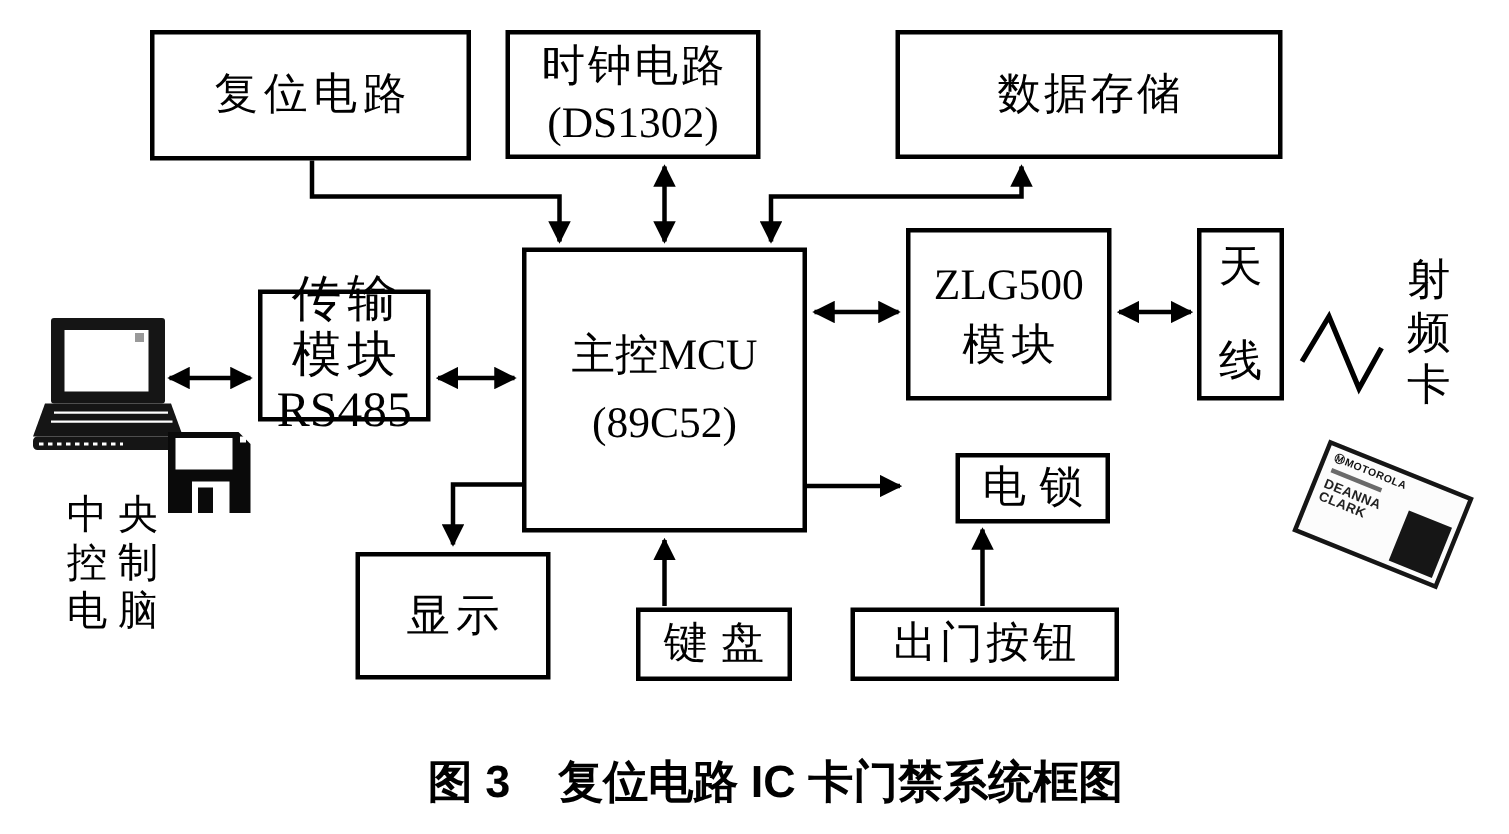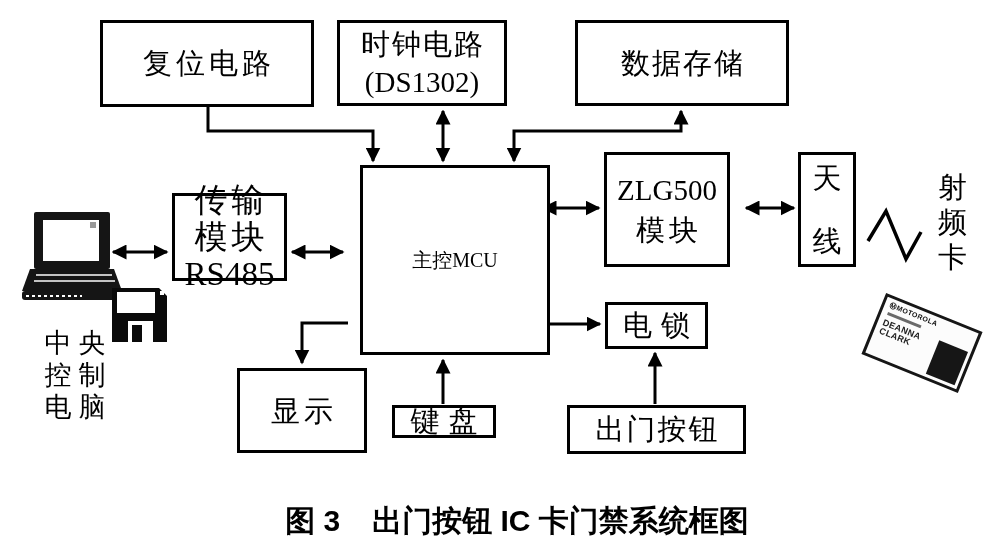--- a/index.html
+++ b/index.html
@@ -7,21 +7,21 @@
     position:relative;width:1006px;height:556px;background:#fff;overflow:hidden;
     font-family:"Liberation Serif","DejaVu Serif",serif;color:#000;
   }
   .box{
     position:absolute;box-sizing:border-box;border:3px solid #000;background:#fff;
     display:flex;flex-direction:column;align-items:center;justify-content:center;
     text-align:center;font-size:29px;line-height:37px;white-space:nowrap;
   }
   .ls2{letter-spacing:2px;text-indent:2px;}
   .ls4{letter-spacing:4px;text-indent:4px;}
-  .ls8{letter-spacing:9px;text-indent:9px;}
+  .ls8{letter-spacing:9px;text-indent:9px;margin-left:32px;}
   #connectors{position:absolute;left:0;top:0;}
   .lbl{position:absolute;text-align:center;}
   #computer-label{left:33px;top:327px;width:84px;font-size:27px;line-height:32px;letter-spacing:7px;text-indent:7px;}
   #rfcard-label{left:938px;top:172px;display:flex;flex-direction:column;gap:5px;font-size:29px;line-height:30px;}
   #caption{position:absolute;left:0;top:501px;width:100%;text-align:center;font-weight:bold;
     font-size:30px;font-family:"Liberation Sans","DejaVu Sans",sans-serif;transform:translateX(14px);}
   #caption .gap{display:inline-block;width:32px;}
   
   #rf-card{
     position:absolute;left:870px;top:310px;width:104px;height:66px;background:#fcfcfc;
@@ -63,49 +63,50 @@
 
   <div class="box ls4" style="left:100px;top:20px;width:214px;height:87px">
     <div>复位电路</div>
   </div>
 
   <div class="box" style="left:337px;top:20px;width:170px;height:86px;line-height:38px">
     <div class="ls2">时钟电路</div>
     <div>(DS1302)</div>
   </div>
 
-  <div class="box" style="left:575px;top:20px;width:214px;height:86px;line-height:38px">
+  <div class="box" style="left:597px;top:20px;width:258px;height:86px;line-height:38px">
     <div class="ls2">数据存储</div>
   </div>
 
-  <div class="box" style="left:360px;top:165px;width:190px;height:190px;font-size:20px;line-height:45px">
+  <div class="box" style="left:348px;top:165px;width:190px;height:190px;font-size:29px;line-height:45px">
     <div>主控MCU</div>
+    <div>(89C52)</div>
   </div>
 
   <div class="box" style="left:172px;top:193px;width:115px;height:88px;font-size:33px;line-height:37px">
     <div class="ls4">传输</div>
     <div class="ls4">模块</div>
     <div>RS485</div>
   </div>
 
-  <div class="box" style="left:604px;top:152px;width:126px;height:115px;line-height:40px">
+  <div class="box" style="left:604px;top:152px;width:137px;height:115px;line-height:40px">
     <div>ZLG500</div>
     <div class="ls4">模块</div>
   </div>
 
   <div class="box antenna-box" style="left:798px;top:152px;width:58px;height:115px;line-height:30px">
     <div>天</div>
     <div>线</div>
   </div>
 
   <div class="box" style="left:237px;top:368px;width:130px;height:85px;line-height:38px">
     <div class="ls4">显示</div>
   </div>
 
-  <div class="box ls8" style="left:392px;top:405px;width:104px;height:33px">
+  <div class="box ls8" style="left:392px;top:405px;width:104px;height:49px">
     <div>键盘</div>
   </div>
 
   <div class="box ls8" style="left:605px;top:302px;width:103px;height:47px">
     <div>电锁</div>
   </div>
 
   <div class="box ls2" style="left:567px;top:405px;width:179px;height:49px">
     <div>出门按钮</div>
   </div>
@@ -145,16 +146,16 @@
     <div class="brand"><span>Ⓜ</span><span>MOTOROLA</span></div>
     <div class="microtext"></div>
     <div class="name">
       <div>DEANNA</div>
       <div>CLARK</div>
     </div>
     <div class="photo"></div>
   </div>
 
   <div id="caption">
-    <span>图 3</span><span class="gap"></span><span>出门按钮 IC 卡门禁系统框图</span>
+    <span>图 3</span><span class="gap"></span><span>复位电路 IC 卡门禁系统框图</span>
   </div>
 
 </div>
 
 </body></html>

